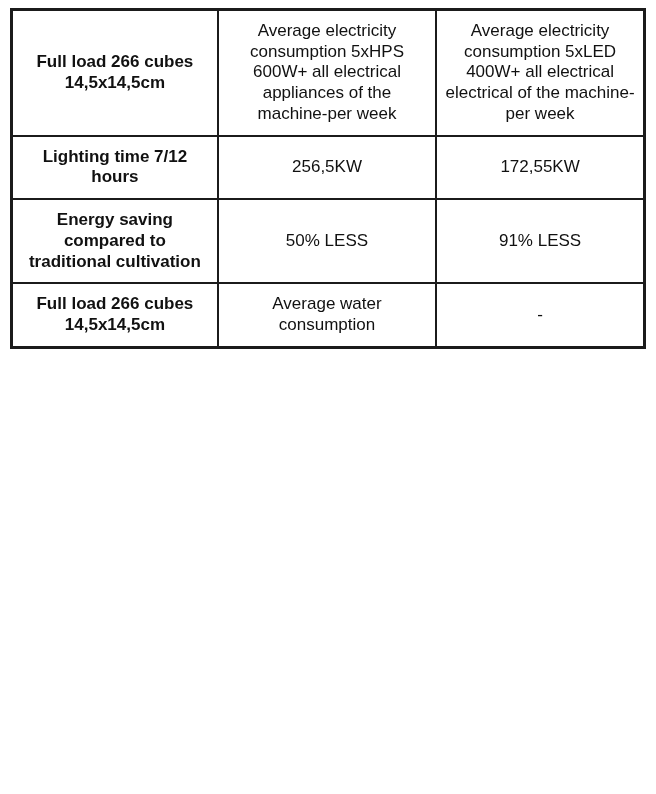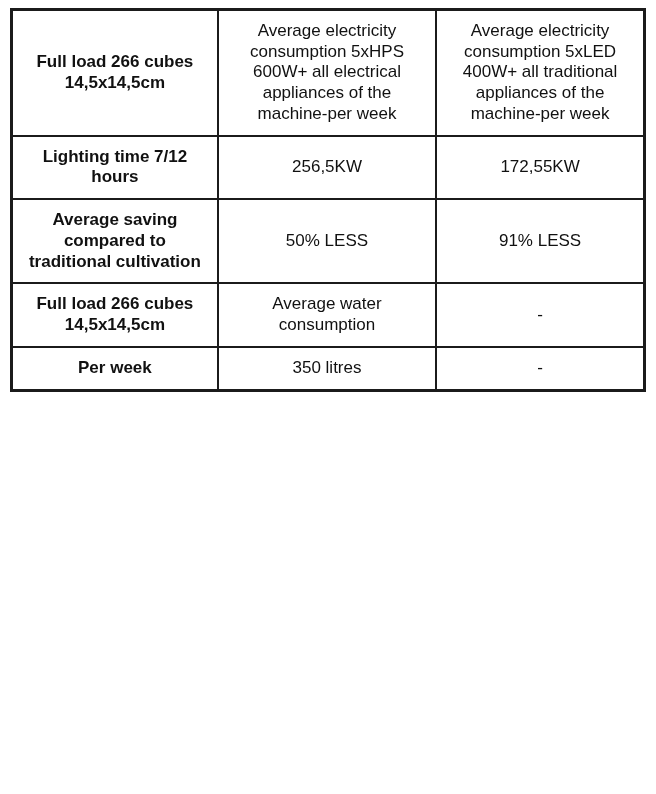--- a/index.html
+++ b/index.html
@@ -61,44 +61,39 @@
     <colgroup>
       <col class="c0">
       <col class="c1">
       <col class="c2">
     </colgroup>
     <tbody>
 
       <tr class="row-head">
         <td class="label">Full load 266 cubes 14,5x14,5cm</td>
         <td class="header">Average electricity consumption 5xHPS 600W+ all electrical appliances of the machine-per week</td>
-        <td class="header">Average electricity consumption 5xLED 400W+ all traditional appliances of the machine-per week</td>
+        <td class="header">Average electricity consumption 5xLED 400W+ all electrical electrical of the machine-per week</td>
       </tr>
 
       <tr>
         <td class="label">Lighting time 7/12 hours</td>
         <td class="value">256,5KW</td>
         <td class="value">172,55KW</td>
       </tr>
 
 
       <tr>
-        <td class="label">Average saving compared to traditional cultivation</td>
+        <td class="label">Energy saving compared to traditional cultivation</td>
         <td class="value">50% LESS</td>
         <td class="value">91% LESS</td>
       </tr>
 
       <tr>
         <td class="label">Full load 266 cubes 14,5x14,5cm</td>
         <td class="value">Average water consumption</td>
         <td class="value">-</td>
       </tr>
 
-      <tr>
-        <td class="label">Per week</td>
-        <td class="value">350 litres</td>
-        <td class="value">-</td>
-      </tr>
 
 
     </tbody>
   </table>
 </div>
 
 </body></html>

